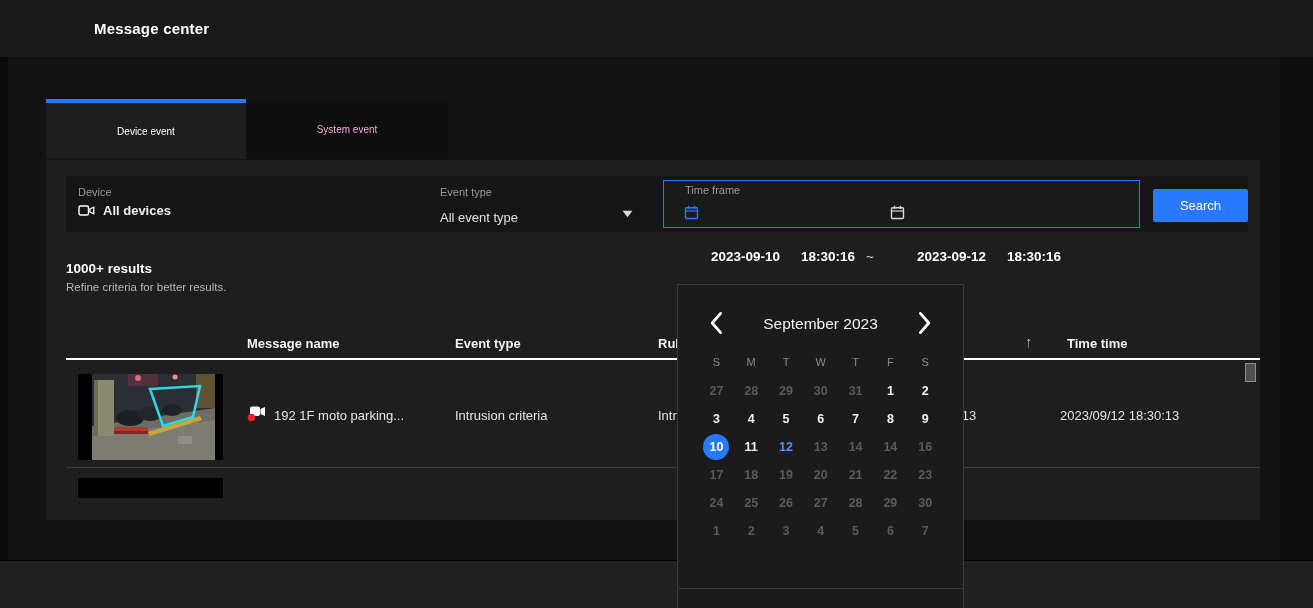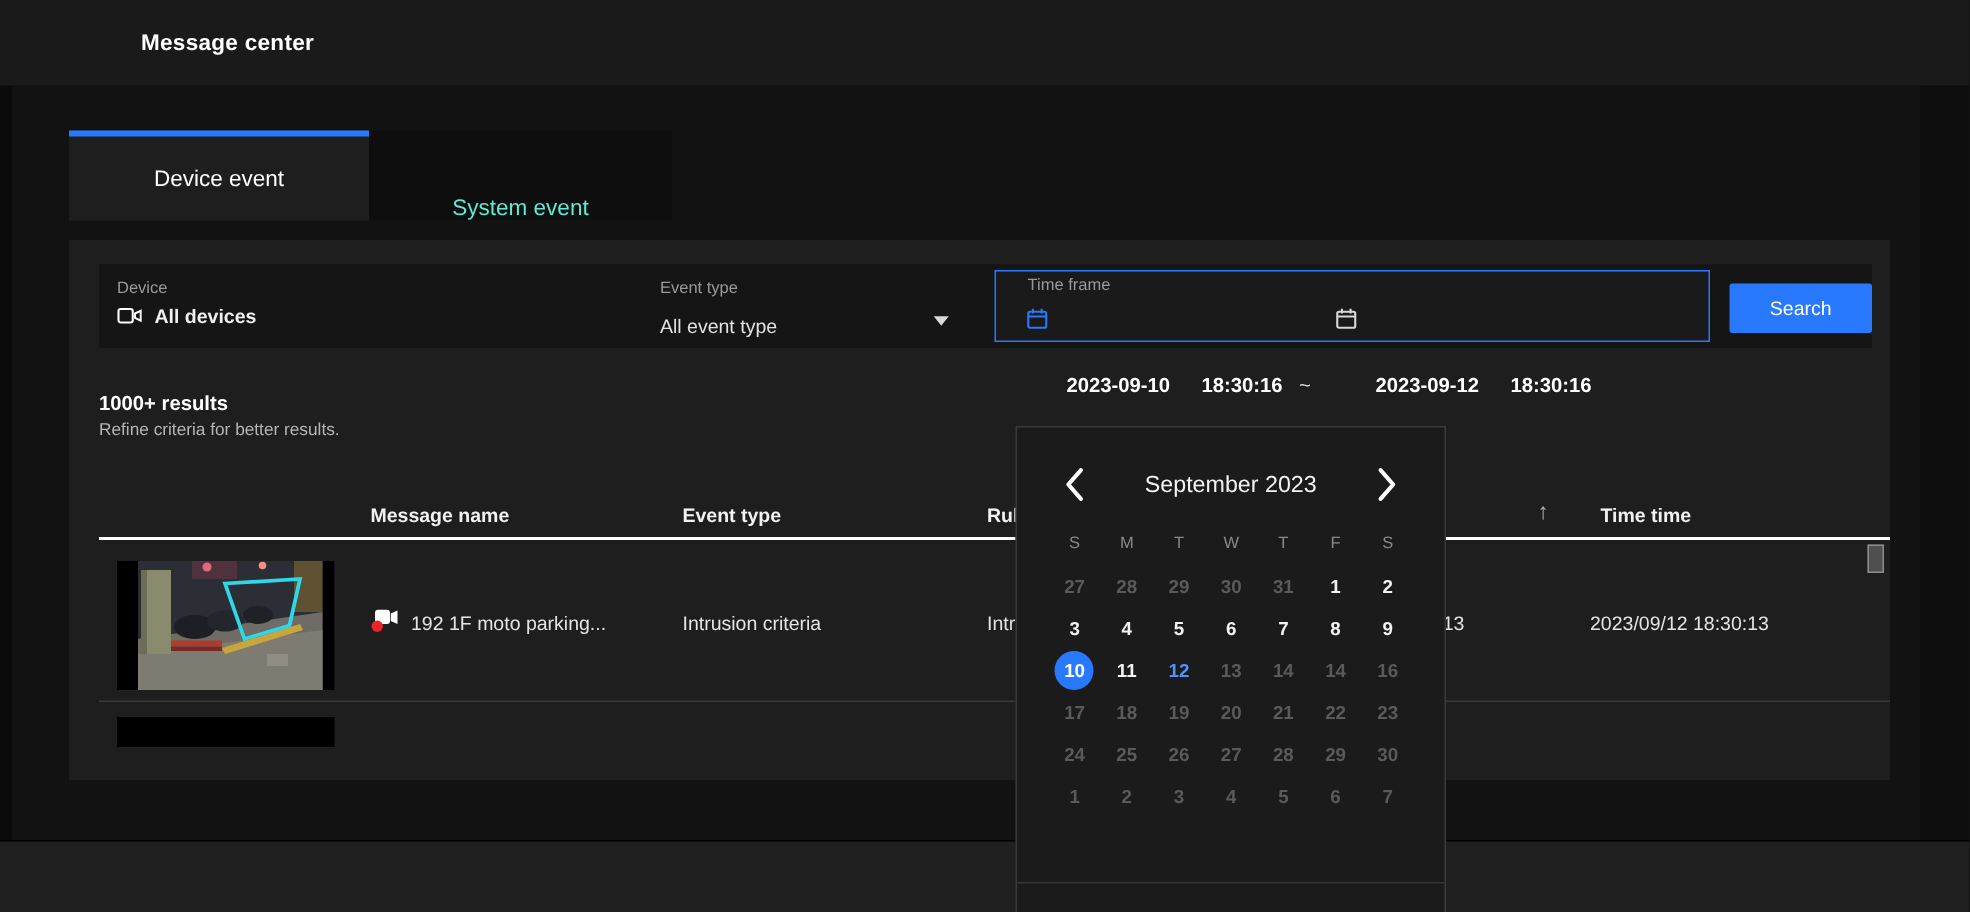--- a/index.html
+++ b/index.html
@@ -11,24 +11,24 @@
   
   #topbar{left:0;top:0;width:1313px;height:57px;background:#1a1a1a;}
   #page-title{left:46px;top:20px;font-size:15px;font-weight:bold;color:#ffffff;letter-spacing:.2px;margin-left:48px;}
 
   
   #left-strip{left:0;top:57px;width:8px;height:503px;background:#0b0b0b;}
   #right-strip{left:1280px;top:57px;width:33px;height:503px;background:#0e0e0e;}
 
   
   #panel{left:46px;top:160px;width:1214px;height:360px;background:#1e1e1e;}
-  .tab{top:87px;height:60px;display:flex;align-items:center;justify-content:center;
-       font-size:15px;cursor:pointer;box-sizing:border-box;}
+  .tab{top:99px;height:60px;display:flex;align-items:center;justify-content:center;
+       font-size:10px;cursor:pointer;box-sizing:border-box;}
   #tab-device{left:46px;width:200px;background:#1e1e1e;border-top:4px solid #2979ff;color:#ffffff;}
-  #tab-system{left:246px;width:202px;background:#0e0e0e;color:#5eead4;align-items:flex-end;}
+  #tab-system{left:246px;width:202px;background:#0e0e0e;color:#f9a8d4;}
 
   
   #filterbar{left:66px;top:176px;width:1182px;height:56px;background:#151515;}
   .f-label{font-size:11px;color:#9a9a9a;}
   .f-value{font-size:13px;color:#f0f0f0;}
   #device-group{left:78px;top:186px;}
   #device-value{display:flex;align-items:center;gap:8px;margin-top:5px;font-weight:bold;}
   #eventtype-group{left:440px;top:186px;}
   #eventtype-value{margin-top:12px;color:#e2e2e2;}
   #eventtype-caret{left:622px;top:210px;}

